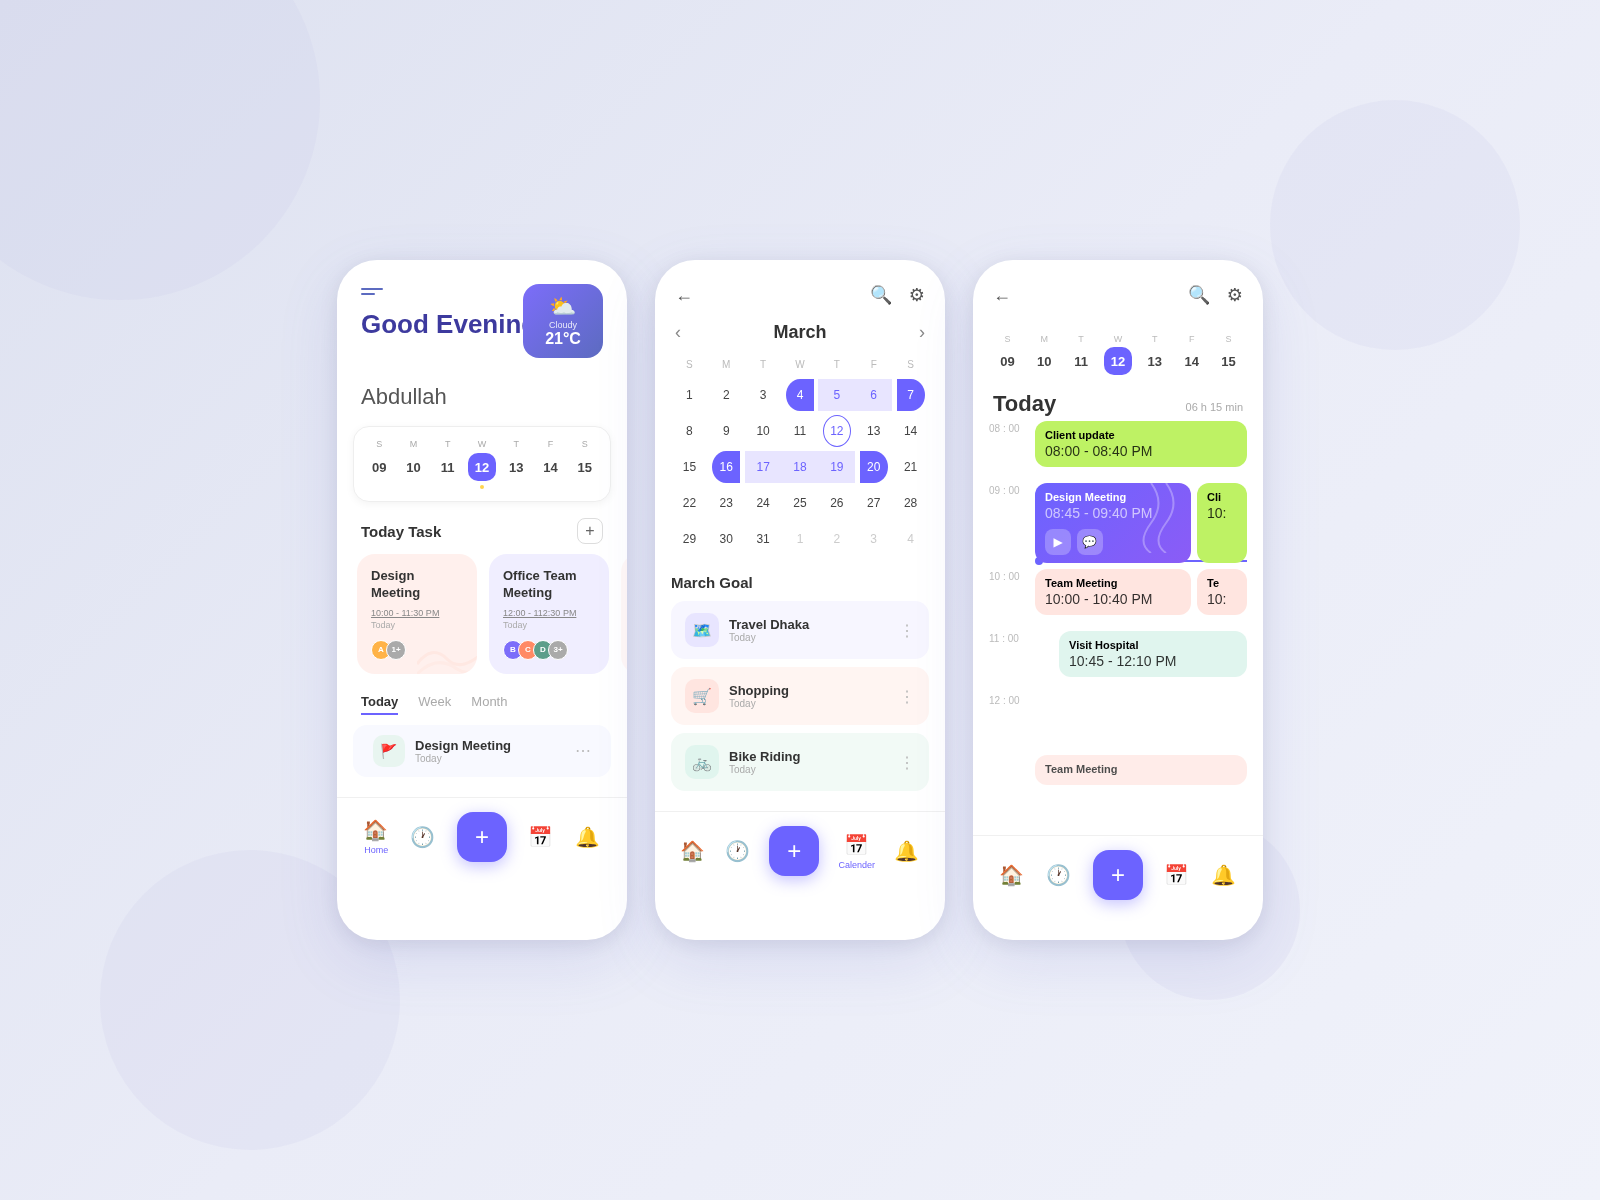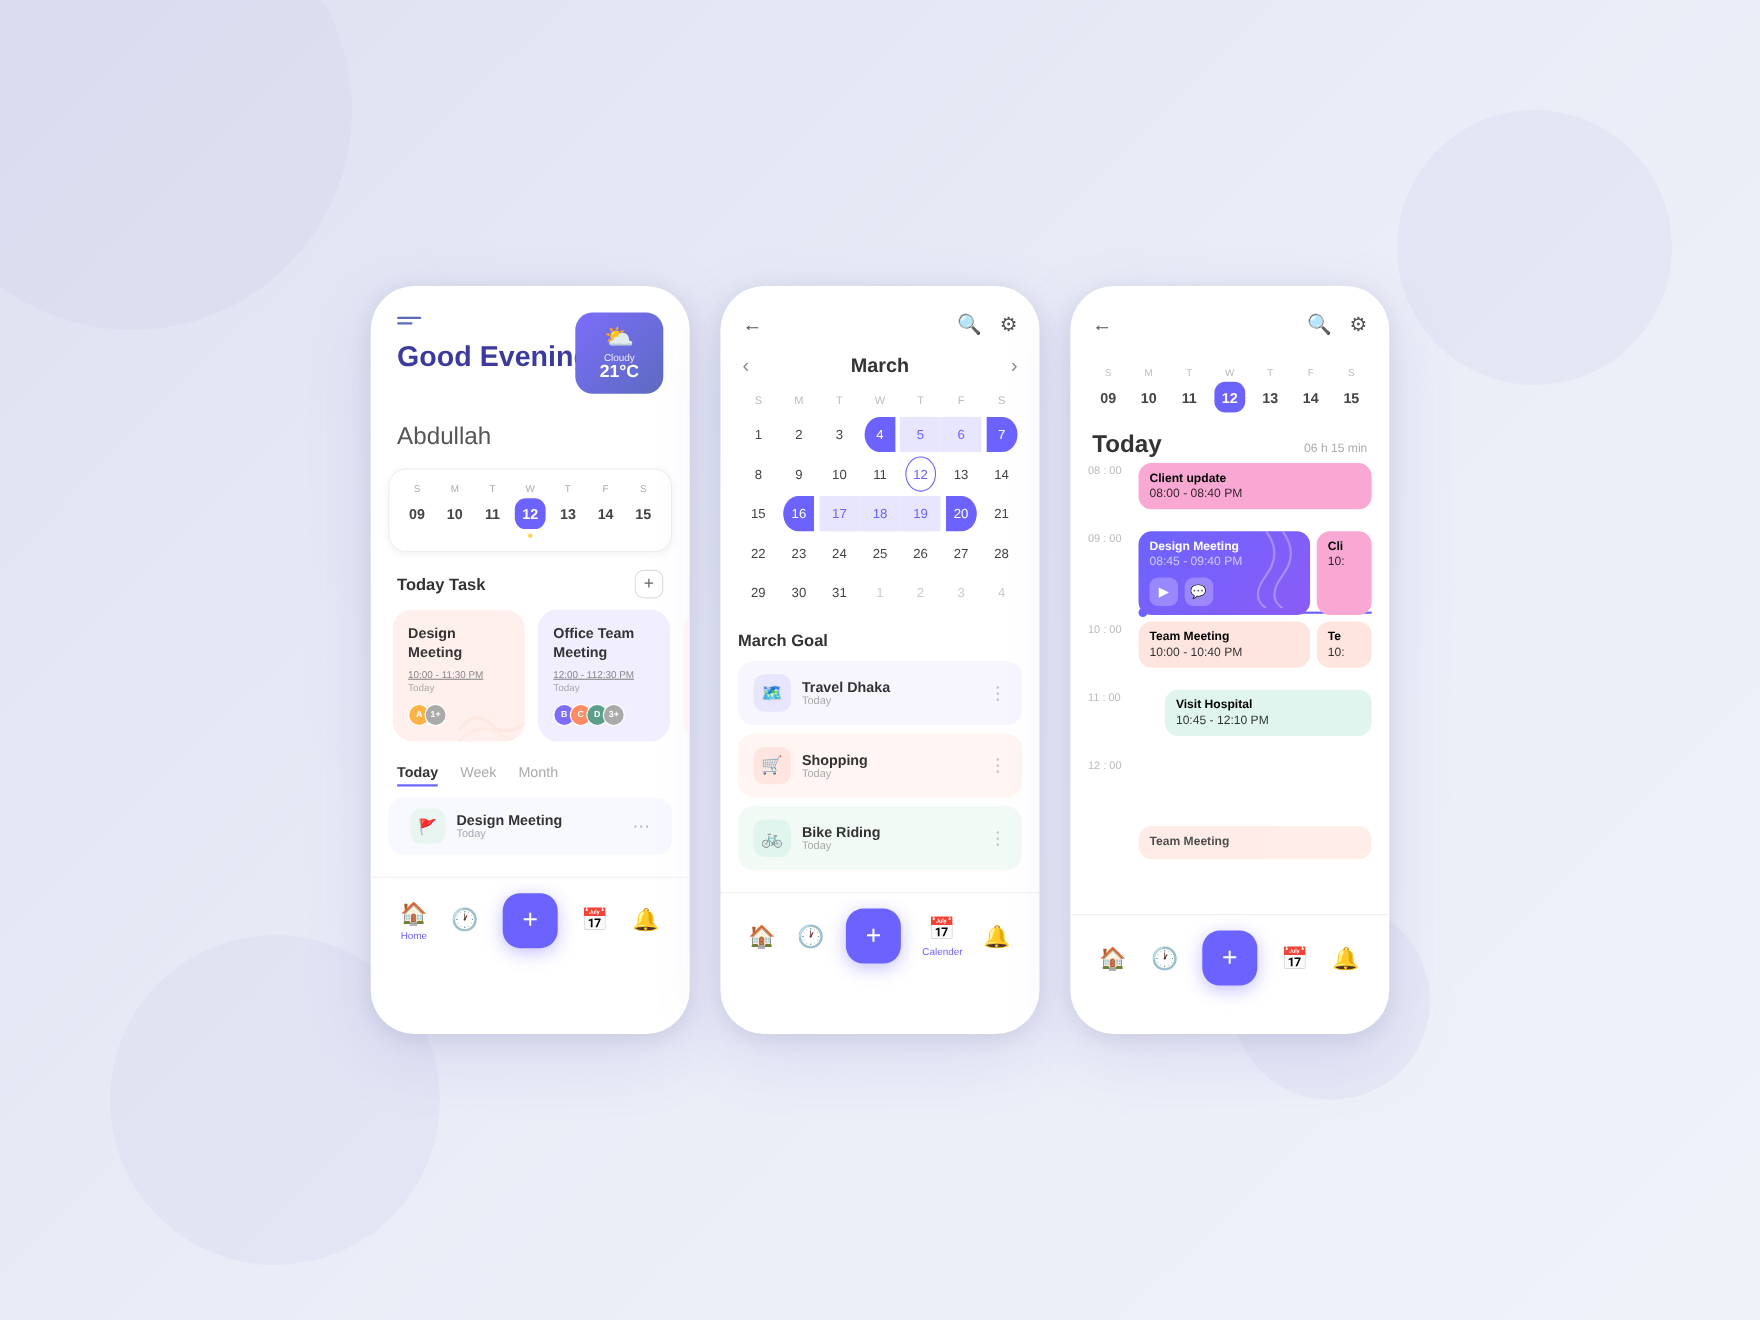--- a/index.html
+++ b/index.html
@@ -433,26 +433,26 @@
       flex-shrink: 0;
     }
     .time-events { flex: 1; display: flex; gap: 6px; }
     .event-block {
       border-radius: 12px;
       padding: 8px 10px;
       flex: 1;
       position: relative;
       overflow: hidden;
     }
-    .event-pink { background: #f9a8d4; }
+    .event-pink { background: #bef264; }
     .event-purple { background: linear-gradient(135deg, #6c63ff, #8b5cf6); color: white; }
     .event-salmon { background: #ffe5e0; }
     .event-mint { background: #e0f5ee; margin-left: 24px; }
     .event-title { font-size: 11px; font-weight: 700; }
-    .event-time { font-size: 11px; opacity: 0.8; margin-top: 2px; }
+    .event-time { font-size: 14px; opacity: 0.8; margin-top: 2px; }
     .event-purple .event-title { color: white; }
     .event-purple .event-time { color: rgba(255,255,255,0.8); }
 
     .event-actions {
       display: flex;
       gap: 6px;
       margin-top: 8px;
     }
     .event-action-btn {
       width: 26px;

